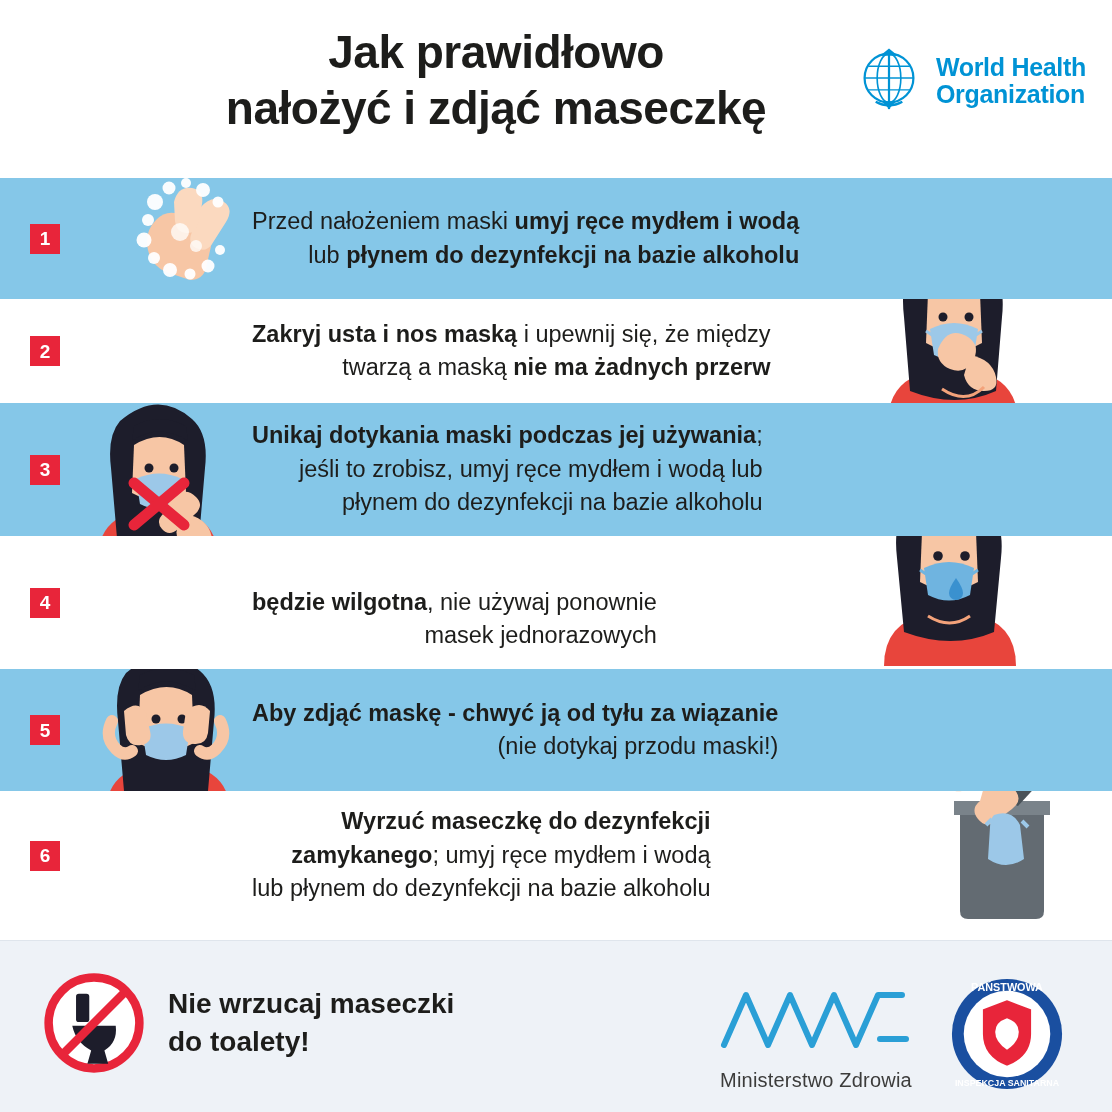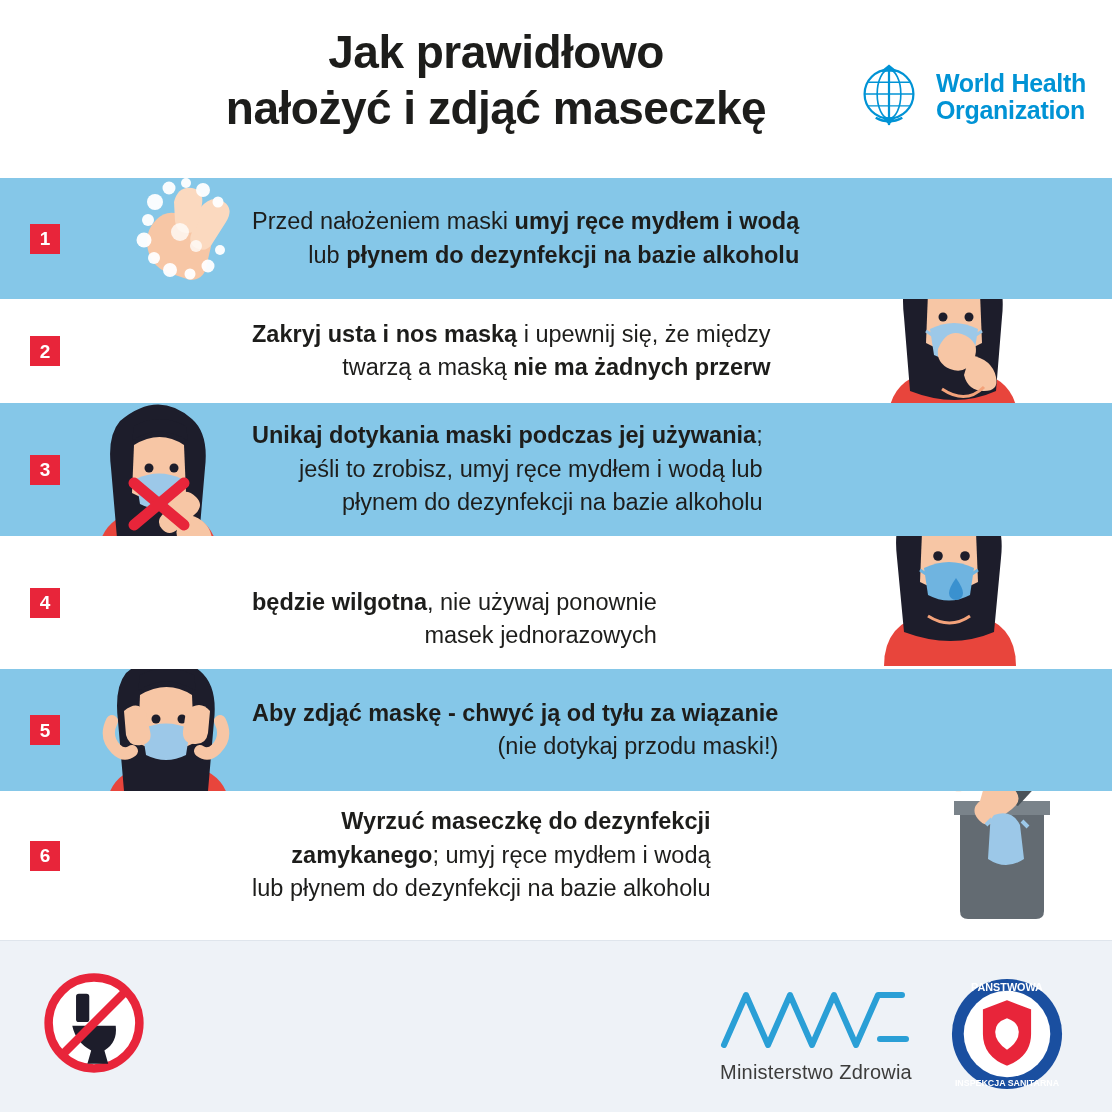--- a/index.html
+++ b/index.html
@@ -21,21 +21,21 @@
     font-weight: 700;
     line-height: 1.22;
     color: #1d1d1b;
     letter-spacing: -0.5px;
     padding-right: 120px;
   }
   .title .line { display: block; }
 
   .who-logo {
     position: absolute;
-    right: 26px; top: 60px;
+    right: 26px; top: 44px;
     display: flex;
     align-items: center;
     gap: 10px;
   }
   .who-emblem { width: 74px; height: 74px; }
   .who-text {
     color: #0093d5;
     font-size: 25px;
     font-weight: 700;
     line-height: 1.1;
@@ -101,21 +101,21 @@
   .footer-msg {
     position: absolute;
     left: 168px; top: 44px;
     font-size: 28px;
     font-weight: 700;
     line-height: 1.34;
     color: #1d1d1b;
   }
   .mz-logo { position: absolute; left: 716px; top: 42px; text-align: center; }
   .mz-mark { width: 200px; height: 70px; }
-  .mz-name { font-size: 20px; color: #3c3c3b; margin-top: 4px; letter-spacing: 0.2px; }
+  .mz-name { font-size: 20px; color: #3c3c3b; margin-top: 12px; letter-spacing: 0.2px; }
   .pis-logo { position: absolute; left: 948px; top: 34px; width: 118px; height: 118px; }
 </style>
 </head>
 <body>
 
 <div class="page">
 
   <div class="header">
     <div class="title">
       <span class="line">Jak prawidłowo</span>
@@ -262,20 +262,24 @@
     <div class="footer-inner">
       <svg class="no-toilet" viewBox="0 0 110 110">
         <circle cx="55" cy="55" r="48" fill="#fff" stroke="#e8253a" stroke-width="9"></circle>
         <g fill="#1d1d2b">
           <rect x="36" y="24" width="14" height="30" rx="3"></rect>
           <path d="M32 58 h46 q2 18 -12 26 l4 14 h-22 l4 -14 q-16 -8 -20 -26 z"></path>
         </g>
         <line x1="22" y1="88" x2="88" y2="22" stroke="#e8253a" stroke-width="9" stroke-linecap="round"></line>
       </svg>
 
+      <div class="footer-msg">
+        <div>Nie wrzucaj maseczki</div>
+        <div>do toalety!</div>
+      </div>
 
       <div class="mz-logo">
         <svg class="mz-mark" viewBox="0 0 200 70">
           <polyline points="8,62 30,12 52,62 74,12 96,62 118,12 140,62 162,12 186,12" fill="none" stroke="#2a9fd6" stroke-width="6" stroke-linejoin="round" stroke-linecap="round"></polyline>
           <line x1="164" y1="56" x2="190" y2="56" stroke="#2a9fd6" stroke-width="6" stroke-linecap="round"></line>
         </svg>
         <div class="mz-name">Ministerstwo Zdrowia</div>
       </div>
 
       <svg class="pis-logo" viewBox="0 0 120 120">

